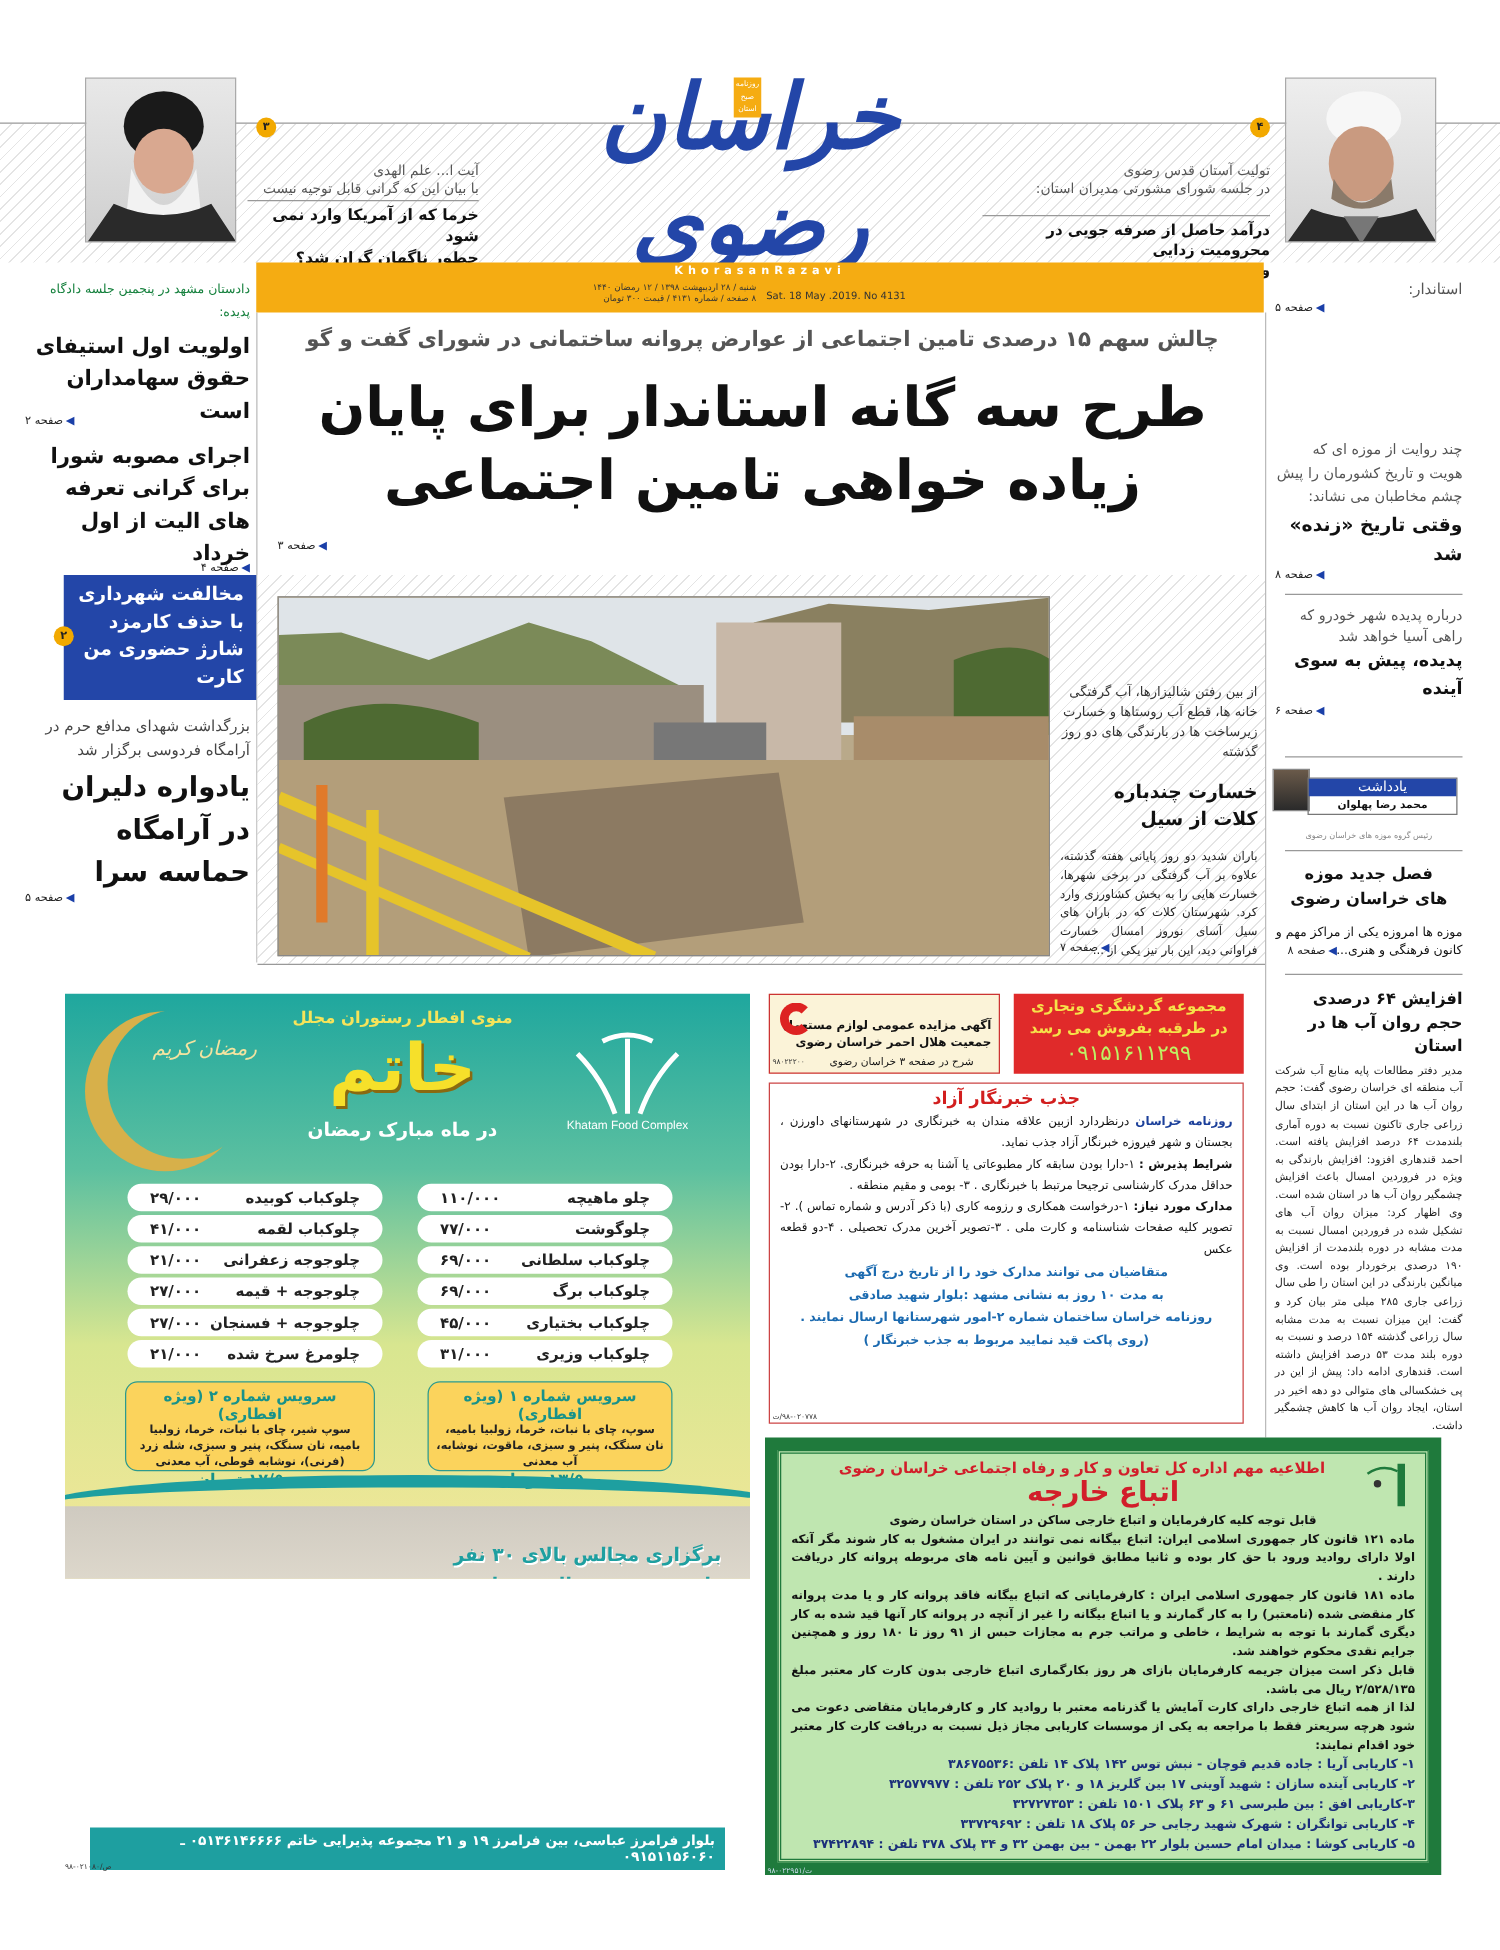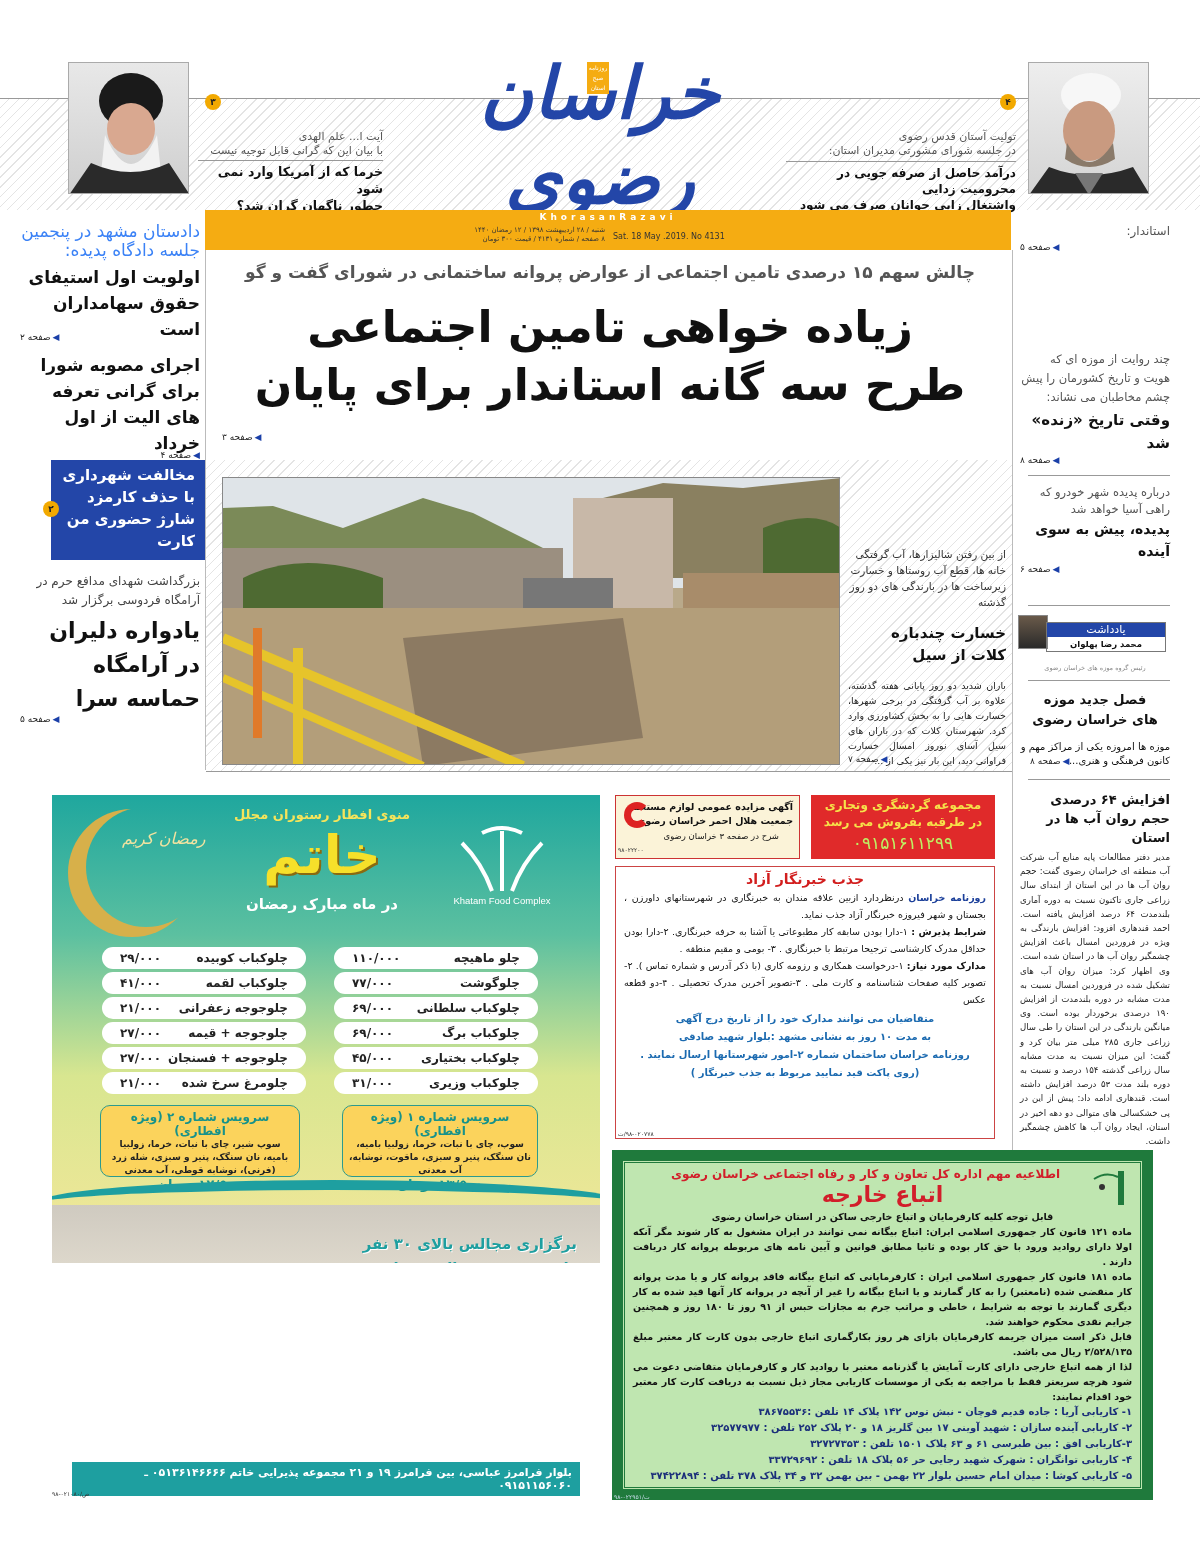--- a/index.html
+++ b/index.html
@@ -48,63 +48,63 @@
     <ellipse cx="62" cy="32" rx="30" ry="22" fill="#f7f7f7"></ellipse>
     <ellipse cx="60" cy="68" rx="26" ry="30" fill="#c99a80"></ellipse>
     <path d="M38 80 Q60 118 84 80 L86 96 Q60 112 36 96Z" fill="#8a7a6a"></path>
     <path d="M0 132 L20 104 Q60 120 104 104 L121 132Z" fill="#2a2a2a"></path>
     <path d="M46 110 L60 132 L74 110Z" fill="#777"></path>
   </svg>
 </div>
 <div class="abs badge" style="left:1000px;top:94px">۴</div>
 <div class="abs rtl" style="left:786px;top:130px;width:230px">
   <div class="kicker" style="font-size:11px;line-height:14px">تولیت آستان قدس رضوی</div>
-  <div class="kicker" style="font-size:11px;line-height:14px;border-bottom:1px solid #999;padding-bottom:3px;margin-bottom:3px">در جلسه شورای مشورتی مدیران استان:</div>
+  <div class="kicker" style="font-size:11px;line-height:14px;border-bottom:1px solid #999;padding-bottom:14px;margin-bottom:3px">در جلسه شورای مشورتی مدیران استان:</div>
   <div class="head" style="font-size:12px">درآمد حاصل از صرفه جویی در محرومیت زدایی</div>
   <div class="head" style="font-size:12px">واشتغال زایی جوانان صرف می شود</div>
 </div>
 
 <div class="abs center" style="left:380px;top:60px;width:440px;height:150px;display:flex;align-items:center;justify-content:center">
   <span style="font-family:'DejaVu Serif',serif;font-weight:bold;font-size:72px;color:#2346a8;direction:rtl;font-style:italic;letter-spacing:-2px">خراسان رضوی</span>
 </div>
 <div class="abs center" style="left:587px;top:62px;width:22px;height:32px;background:#f5ac12;color:#fff;font-size:6px;line-height:10px;padding:1px;direction:rtl">روزنامه صبح استان</div>
 
 <div class="abs" style="left:205px;top:210px;width:806px;height:40px;background:#f5ac12">
   <div class="abs center" style="left:0;top:2px;width:806px;color:#fff;font-size:9px;letter-spacing:4px;font-weight:bold">KhorasanRazavi</div>
   <div class="abs" style="left:408px;top:22px;font-size:8px;color:#333">Sat. 18 May .2019. No 4131</div>
   <div class="abs rtl" style="left:238px;top:16px;width:162px;font-size:7px;color:#333;line-height:9px">
     <div>شنبه / ۲۸ اردیبهشت ۱۳۹۸ / ۱۲ رمضان ۱۴۴۰</div>
     <div>۸ صفحه / شماره ۴۱۳۱ / قیمت ۳۰۰ تومان</div>
   </div>
 </div>
 
 <div class="abs" style="left:205px;top:250px;width:1px;height:520px;background:#bbb"></div>
 <div class="abs rtl" style="left:20px;top:222px;width:180px">
-  <div class="kicker" style="font-size:17px;line-height:19px;color:#3b82f6">دادستان مشهد در پنجمین جلسه دادگاه پدیده:</div>
+  <div class="kicker" style="font-size:10px;line-height:19px;color:#15803d">دادستان مشهد در پنجمین جلسه دادگاه پدیده:</div>
   <div class="head" style="font-size:17px;line-height:26px;margin-top:4px">اولویت اول استیفای حقوق سهامداران است</div>
   <div class="pg" style="text-align:left;margin-top:-10px"><span class="arr">◀</span><span>صفحه ۲</span></div>
 </div>
 <div class="abs rtl" style="left:20px;top:352px;width:180px">
   <div class="head" style="font-size:17px;line-height:26px">اجرای مصوبه شورا برای گرانی تعرفه های الیت از اول خرداد</div>
   <div class="pg" style="text-align:right;margin-top:-6px"><span class="arr">◀</span><span>صفحه ۴</span></div>
 </div>
 <div class="abs rtl" style="left:51px;top:460px;width:154px;height:100px;background:#2346a8;padding:4px 10px">
   <div class="head" style="font-size:15px;line-height:22px;color:#fff">مخالفت شهرداری با حذف کارمزد شارژ حضوری من کارت</div>
 </div>
 <div class="abs badge" style="left:43px;top:501px">۲</div>
 <div class="abs rtl" style="left:20px;top:572px;width:180px">
   <div class="kicker" style="font-size:12px;line-height:19px;color:#444">بزرگداشت شهدای مدافع حرم در آرامگاه فردوسی برگزار شد</div>
   <div class="head" style="font-size:22px;line-height:34px;margin-top:4px">یادواره دلیران در آرامگاه حماسه سرا</div>
   <div class="pg" style="text-align:left;margin-top:-2px"><span class="arr">◀</span><span>صفحه ۵</span></div>
 </div>
 
 <div class="abs center" style="left:215px;top:262px;width:790px;font-size:17px;color:#555;font-weight:bold;direction:rtl">چالش سهم ۱۵ درصدی تامین اجتماعی از عوارض پروانه ساختمانی در شورای گفت و گو</div>
 <div class="abs center" style="left:215px;top:298px;width:790px;direction:rtl">
+  <div style="font-size:44px;font-weight:900;line-height:58px;color:#111">طرح سه گانه استاندار برای پایان</div>
   <div style="font-size:44px;font-weight:900;line-height:58px;color:#111">زیاده خواهی تامین اجتماعی</div>
-  <div style="font-size:44px;font-weight:900;line-height:58px;color:#111">طرح سه گانه استاندار برای پایان</div>
 </div>
 <div class="abs pg" style="left:222px;top:432px"><span class="arr">◀</span><span>صفحه ۳</span></div>
 
 <div class="abs hatch" style="left:206px;top:460px;width:806px;height:312px;border-bottom:1px solid #999"></div>
 <div class="abs" style="left:222px;top:477px;width:618px;height:288px;border:1px solid #888;overflow:hidden;background:#b9a98a">
   <svg width="618" height="288" viewBox="0 0 618 288">
     <rect width="618" height="110" fill="#dfe4e8"></rect>
     <path d="M0 30 L50 28 L120 50 L200 20 L250 35 L320 70 L330 110 L0 110Z" fill="#7b8a58"></path>
     <path d="M380 20 L440 5 L520 10 L618 0 L618 100 L380 100Z" fill="#8a8060"></path>
     <rect x="0" y="70" width="340" height="60" fill="#9b8f80"></rect>
@@ -253,21 +253,21 @@
   <div class="abs rtl" style="left:220px;top:440px;width:305px">
     <div style="font-size:15px;font-weight:900;color:#1e9fa0;text-shadow:1px 1px 0 #fff">برگزاری مجالس بالای ۳۰ نفر</div>
     <div style="font-size:15px;font-weight:900;color:#1e9fa0;text-shadow:1px 1px 0 #fff;margin-top:6px">ظرفیت در دو سالن مجزا ۶۵۰ نفر</div>
   </div>
 </div>
 <div class="abs" style="left:72px;top:1462px;width:508px;height:34px;background:#1e9fa0;display:flex;align-items:center;justify-content:flex-end;padding:0 8px">
   <span style="color:#fff;font-weight:bold;font-size:11px;direction:rtl">بلوار فرامرز عباسی، بین فرامرز ۱۹ و ۲۱ مجموعه پذیرایی خاتم   ۰۵۱۳۶۱۴۶۶۶۶ ـ ۰۹۱۵۱۱۵۶۰۶۰</span>
 </div>
 <div class="abs" style="left:52px;top:1490px;font-size:6px;color:#333">۹۸-۰۲۱۰۸۰/ص</div>
 
-<div class="abs rtl" style="left:615px;top:795px;width:185px;height:64px;background:#fbf3d8;border:1px solid #c33;padding:4px 6px">
+<div class="abs rtl" style="left:615px;top:795px;width:185px;height:64px;background:#fbf3d8;border:1px solid #c33;padding:18px 6px">
   <div class="abs" style="left:8px;top:6px;width:26px;height:26px;border-radius:50%;border:7px solid #d22;border-right-color:transparent"></div>
   <div class="abs" style="left:2px;top:50px;font-size:6px;color:#333">۹۸۰۲۲۲۰۰</div>
   <div style="font-size:9.5px;font-weight:bold;line-height:14px">آگهی مزایده عمومی لوازم مستعمل</div>
   <div style="font-size:9.5px;font-weight:bold;line-height:14px">جمعیت هلال احمر خراسان رضوی</div>
   <div style="font-size:8.5px;line-height:16px;margin-right:14px">شرح در صفحه ۳ خراسان رضوی</div>
 </div>
 <div class="abs center" style="left:811px;top:795px;width:184px;height:64px;background:#e02a2a;direction:rtl;padding-top:2px">
   <div style="font-size:12px;font-weight:900;color:#f6e24a;line-height:17px">مجموعه گردشگری وتجاری</div>
   <div style="font-size:12px;font-weight:900;color:#f6e24a;line-height:17px">در طرقبه بفروش می رسد</div>
   <div style="font-size:17px;font-weight:400;color:#bef264;line-height:24px">۰۹۱۵۱۶۱۱۲۹۹</div>

